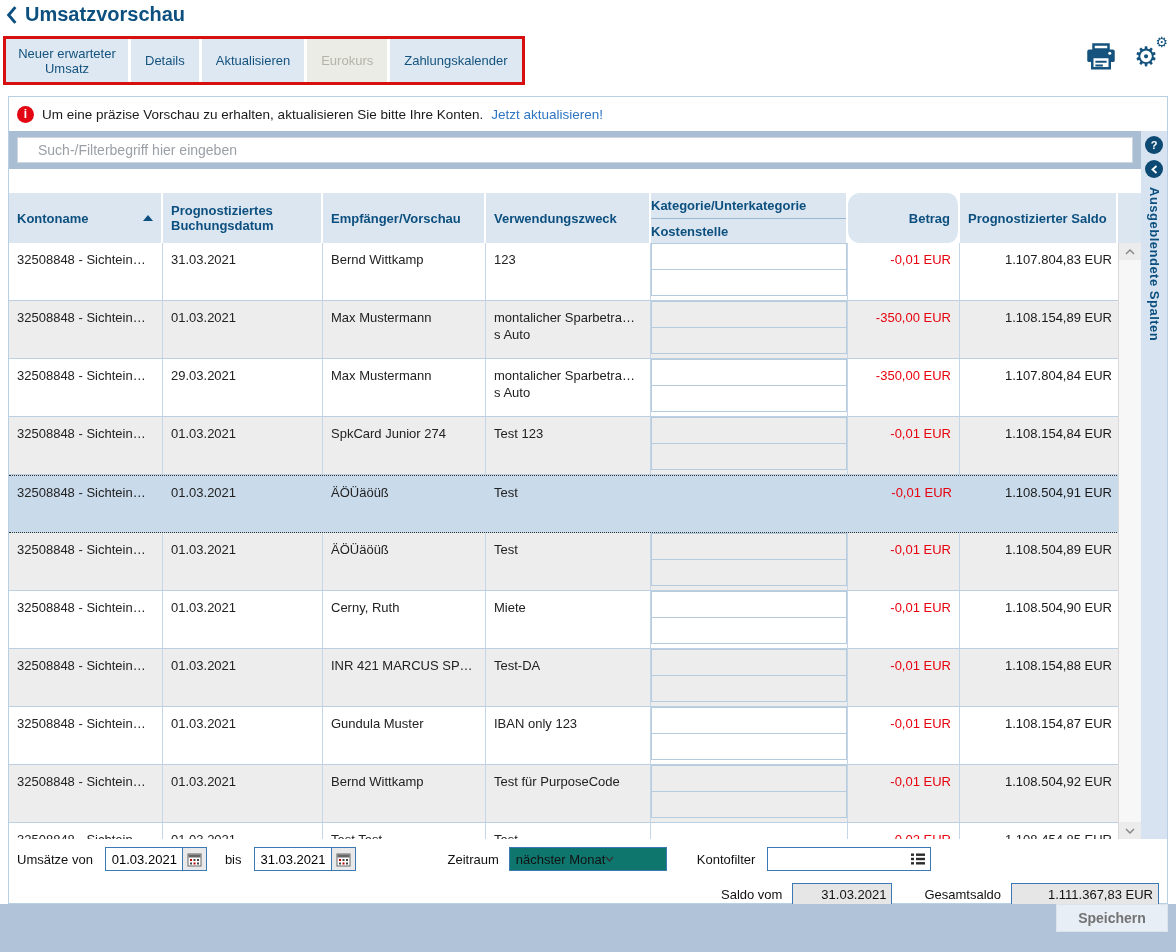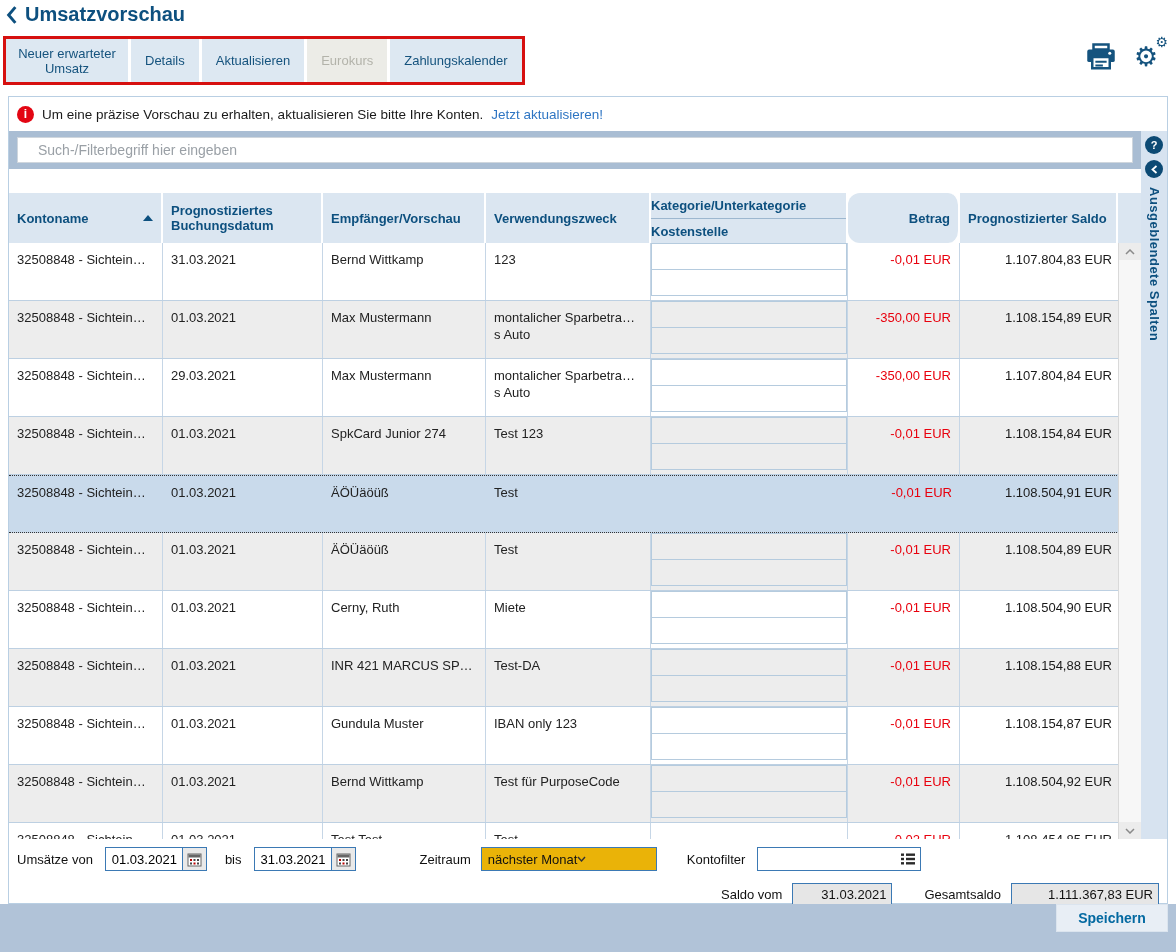--- a/index.html
+++ b/index.html
@@ -68,36 +68,36 @@
   .sidebar { width:26px; background:#d7e3f0; display:flex; flex-direction:column; align-items:center; padding-top:5px; gap:6px; }
   .circle-icon { width:18px; height:18px; border-radius:50%; background:#0c4a74; color:#fff; display:flex; align-items:center; justify-content:center; font-size:11px; font-weight:bold; flex:0 0 auto; }
   .sidebar-label { writing-mode:vertical-rl; font-weight:bold; color:#0d507f; font-size:13px; margin-top:3px; letter-spacing:0.5px; }
 
   
   .footer-a { height:40px; display:flex; align-items:center; padding:0 8px; font-size:13px; color:#111; flex:0 0 auto; }
   .datebox { display:flex; height:24px; border:1px solid #3b79b4; background:#fff; align-items:center; margin-left:12px; }
   .datebox input { width:76px; border:none; font-size:13px; text-align:right; padding-right:5px; font-family:"Liberation Sans",sans-serif; }
   .cal-btn { width:24px; height:100%; background:#e9e9e9; border-left:1px solid #3b79b4; display:flex; align-items:center; justify-content:center; }
   .lbl-bis { margin-left:18px; }
-  .lbl-zeit { margin-left:64px;text-align:center; }
-  .select-box { width:176px; height:24px; border:1px solid #3b79b4; display:flex; align-items:center; justify-content:flex-start; padding:0 6px; background:#eab308; margin-left:10px; font-size:13px; }
+  .lbl-zeit { margin-left:92px;text-align:center; }
+  .select-box { width:158px; height:24px; border:1px solid #3b79b4; display:flex; align-items:center; justify-content:flex-start; padding:0 6px; background:#0f766e; margin-left:10px; font-size:13px; }
   .lbl-konto { margin-left:30px; }
   .filter-box { width:164px; height:24px; border:1px solid #3b79b4; background:#fff; display:flex; align-items:center; margin-left:12px; }
   .filter-box input { flex:1; border:none; min-width:0; font-size:13px; padding-left:4px; }
   .list-btn { width:24px; height:100%; display:flex; align-items:center; justify-content:center; }
 
   .footer-b { height:30px; display:flex; align-items:center; justify-content:flex-end; padding-right:8px; font-size:13px; color:#111; gap:10px; flex:0 0 auto; }
   .ro-field { height:22px; border:1px solid #3b79b4; background:#e6e6e6; display:flex; align-items:center; justify-content:flex-end; padding:0 5px; }
   .ro-date { width:100px; }
   .ro-total { width:148px; }
   .lbl-gesamt { margin-left:22px; }
 
   
   .bottom-bar { position:absolute; left:0; bottom:0; width:1176px; height:48px; background:#b1c3d8; }
-  .save-btn { position:absolute; right:8px; top:0; width:112px; height:28px; background:#e8eef5; color:#0369a1; font-weight:bold; font-size:14px; border:1px solid #dbe4ee; display:flex; align-items:center; justify-content:center; cursor:default; }
+  .save-btn { position:absolute; right:8px; top:0; width:112px; height:28px; background:#e8eef5; color:#737373; font-weight:bold; font-size:14px; border:1px solid #dbe4ee; display:flex; align-items:center; justify-content:center; cursor:default; }
 </style>
 </head>
 <body>
 
 <div class="app-header">
   <span style="display:flex;">
     <svg width="12" height="18" viewBox="0 0 10 16">
         <polyline points="8,1 2,8 8,15" fill="none" stroke="#0d507f" stroke-width="2.6"></polyline>
       </svg>
   </span>

